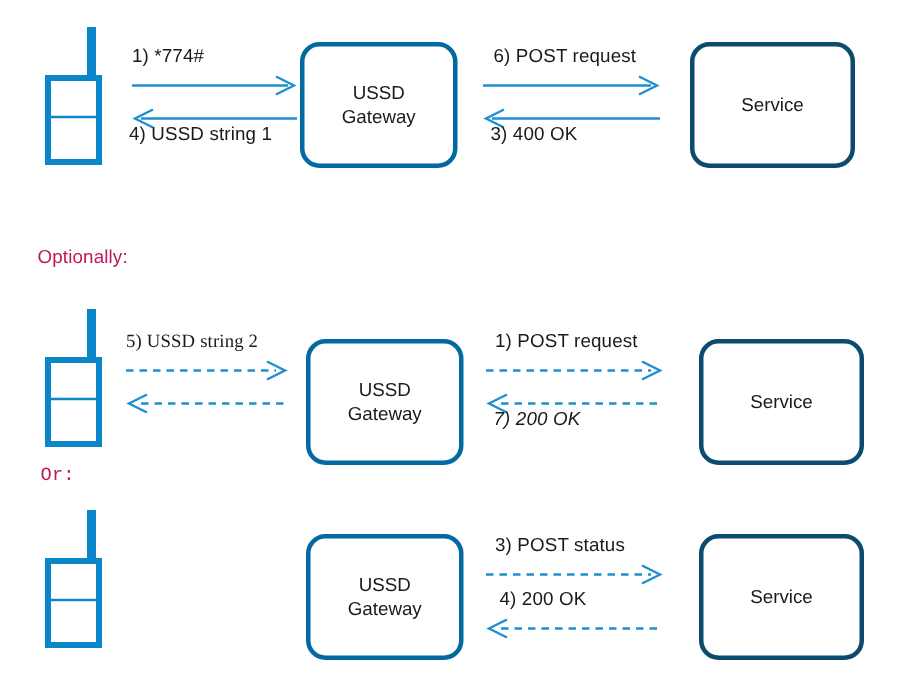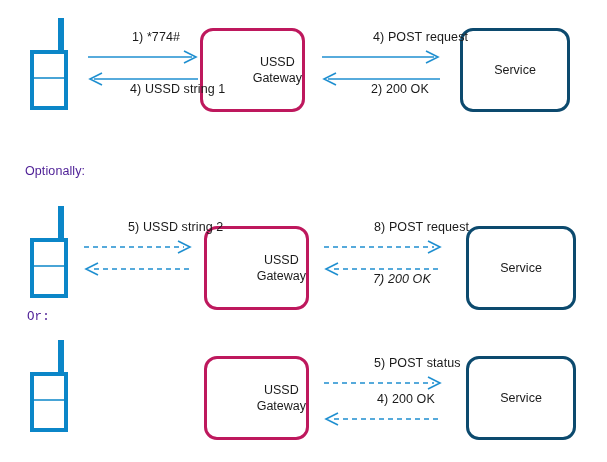--- a/index.html
+++ b/index.html
@@ -15,58 +15,56 @@
   #diagram-canvas {
     position: relative;
     width: 607px;
     height: 462px;
     background: #ffffff;
     overflow: hidden;
   }
   .section-label {
     position: absolute;
     font-size: 12.5px;
-    color: #4c1d95;
+    color: #be185d;
     white-space: nowrap;
     letter-spacing: 0.1px;
   }
   .node-box {
     position: absolute;
     box-sizing: border-box;
     border-radius: 13px;
     background: #ffffff;
     display: flex;
     align-items: center;
     justify-content: center;
     text-align: center;
     line-height: 1.28;
     font-size: 12.5px;
     color: #1a1a1a;
   }
   .node-box.gateway {
-    border: 3px solid #be185d;
-    justify-content: flex-end;
+    border: 3px solid #0369a1;
   }
   .node-box.service {
     border: 3px solid #0c4a6e;
   }
   .node-box .node-label {
     display: block;
     white-space: pre-line;
   }
   .phone {
     position: absolute;
   }
   .arrow-label {
     position: absolute;
     font-size: 12.5px;
     color: #1a1a1a;
     white-space: nowrap;
     letter-spacing: 0.1px;
-    margin-left: 44px;
   }
   .arrow-svg {
     position: absolute;
     overflow: visible;
   }
 </style>
 </head>
 <body>
 
 <div id="diagram-canvas">
@@ -90,59 +88,59 @@
   <svg class="arrow-svg" style="left:88px; top:50px;" width="110" height="14" viewBox="0 0 110 14">
     <line x1="0" y1="7" x2="104" y2="7" stroke="#1f8fd0" stroke-width="1.6"></line>
     <polyline points="96,1 108,7 96,13" fill="none" stroke="#1f8fd0" stroke-width="1.6"></polyline>
   </svg>
   <svg class="arrow-svg" style="left:88px; top:72px;" width="110" height="14" viewBox="0 0 110 14">
     <line x1="6" y1="7" x2="110" y2="7" stroke="#1f8fd0" stroke-width="1.6"></line>
     <polyline points="14,1 2,7 14,13" fill="none" stroke="#1f8fd0" stroke-width="1.6"></polyline>
   </svg>
   <div class="arrow-label" style="left:86px; top:82px;text-align:right;">4) USSD string 1</div>
 
-  <div class="arrow-label" style="left:329px; top:30px;">4) POST request</div>
+  <div class="arrow-label" style="left:329px; top:30px;">6) POST request</div>
   <svg class="arrow-svg" style="left:322px; top:50px;" width="118" height="14" viewBox="0 0 118 14">
     <line x1="0" y1="7" x2="112" y2="7" stroke="#1f8fd0" stroke-width="1.6"></line>
     <polyline points="104,1 116,7 104,13" fill="none" stroke="#1f8fd0" stroke-width="1.6"></polyline>
   </svg>
   <svg class="arrow-svg" style="left:322px; top:72px;" width="118" height="14" viewBox="0 0 118 14">
     <line x1="6" y1="7" x2="118" y2="7" stroke="#1f8fd0" stroke-width="1.6"></line>
     <polyline points="14,1 2,7 14,13" fill="none" stroke="#1f8fd0" stroke-width="1.6"></polyline>
   </svg>
-  <div class="arrow-label" style="left:327px; top:82px;">2) 200 OK</div>
+  <div class="arrow-label" style="left:327px; top:82px;">3) 400 OK</div>
 
   <div class="section-label" style="left:25px; top:164px;">Optionally:</div>
 
   <svg class="phone" style="left:28px; top:204px;" width="44" height="96" viewBox="0 0 44 96">
     <rect x="30" y="2" width="6" height="36" fill="#0b86c8"></rect>
     <rect x="4" y="36" width="34" height="56" fill="none" stroke="#0b86c8" stroke-width="4"></rect>
     <line x1="4" y1="62" x2="38" y2="62" stroke="#0b86c8" stroke-width="1.6"></line>
   </svg>
 
   <div class="node-box gateway" style="left:204px; top:226px; width:105px; height:84px;">
     <span class="node-label">USSD
 Gateway</span>
   </div>
 
   <div class="node-box service" style="left:466px; top:226px; width:110px; height:84px;">
     <span class="node-label">Service</span>
   </div>
 
-  <div class="arrow-label" style="left:84px; top:220px;">5) USSD string 2</div>
+  <div class="arrow-label" style="left:84px; top:220px;font-family:Liberation Serif, serif;">5) USSD string 2</div>
   <svg class="arrow-svg" style="left:84px; top:240px;" width="110" height="14" viewBox="0 0 110 14">
     <line x1="0" y1="7" x2="100" y2="7" stroke="#1f8fd0" stroke-width="1.6" stroke-dasharray="5 4"></line>
     <polyline points="94,1 106,7 94,13" fill="none" stroke="#1f8fd0" stroke-width="1.6"></polyline>
   </svg>
   <svg class="arrow-svg" style="left:84px; top:262px;" width="110" height="14" viewBox="0 0 110 14">
     <line x1="10" y1="7" x2="106" y2="7" stroke="#1f8fd0" stroke-width="1.6" stroke-dasharray="5 4"></line>
     <polyline points="14,1 2,7 14,13" fill="none" stroke="#1f8fd0" stroke-width="1.6"></polyline>
   </svg>
 
-  <div class="arrow-label" style="left:330px; top:220px;">8) POST request</div>
+  <div class="arrow-label" style="left:330px; top:220px;">1) POST request</div>
   <svg class="arrow-svg" style="left:324px; top:240px;" width="120" height="14" viewBox="0 0 120 14">
     <line x1="0" y1="7" x2="110" y2="7" stroke="#1f8fd0" stroke-width="1.6" stroke-dasharray="5 4"></line>
     <polyline points="104,1 116,7 104,13" fill="none" stroke="#1f8fd0" stroke-width="1.6"></polyline>
   </svg>
   <svg class="arrow-svg" style="left:324px; top:262px;" width="120" height="14" viewBox="0 0 120 14">
     <line x1="10" y1="7" x2="116" y2="7" stroke="#1f8fd0" stroke-width="1.6" stroke-dasharray="5 4"></line>
     <polyline points="14,1 2,7 14,13" fill="none" stroke="#1f8fd0" stroke-width="1.6"></polyline>
   </svg>
   <div class="arrow-label" style="left:329px; top:272px;font-style:italic;">7) 200 OK</div>
 
@@ -156,21 +154,21 @@
 
   <div class="node-box gateway" style="left:204px; top:356px; width:105px; height:84px;">
     <span class="node-label">USSD
 Gateway</span>
   </div>
 
   <div class="node-box service" style="left:466px; top:356px; width:110px; height:84px;">
     <span class="node-label">Service</span>
   </div>
 
-  <div class="arrow-label" style="left:330px; top:356px;">5) POST status</div>
+  <div class="arrow-label" style="left:330px; top:356px;">3) POST status</div>
   <svg class="arrow-svg" style="left:324px; top:376px;" width="120" height="14" viewBox="0 0 120 14">
     <line x1="0" y1="7" x2="110" y2="7" stroke="#1f8fd0" stroke-width="1.6" stroke-dasharray="5 4"></line>
     <polyline points="104,1 116,7 104,13" fill="none" stroke="#1f8fd0" stroke-width="1.6"></polyline>
   </svg>
 
   <div class="arrow-label" style="left:333px; top:392px;">4) 200 OK</div>
   <svg class="arrow-svg" style="left:324px; top:412px;" width="120" height="14" viewBox="0 0 120 14">
     <line x1="10" y1="7" x2="116" y2="7" stroke="#1f8fd0" stroke-width="1.6" stroke-dasharray="5 4"></line>
     <polyline points="14,1 2,7 14,13" fill="none" stroke="#1f8fd0" stroke-width="1.6"></polyline>
   </svg>

